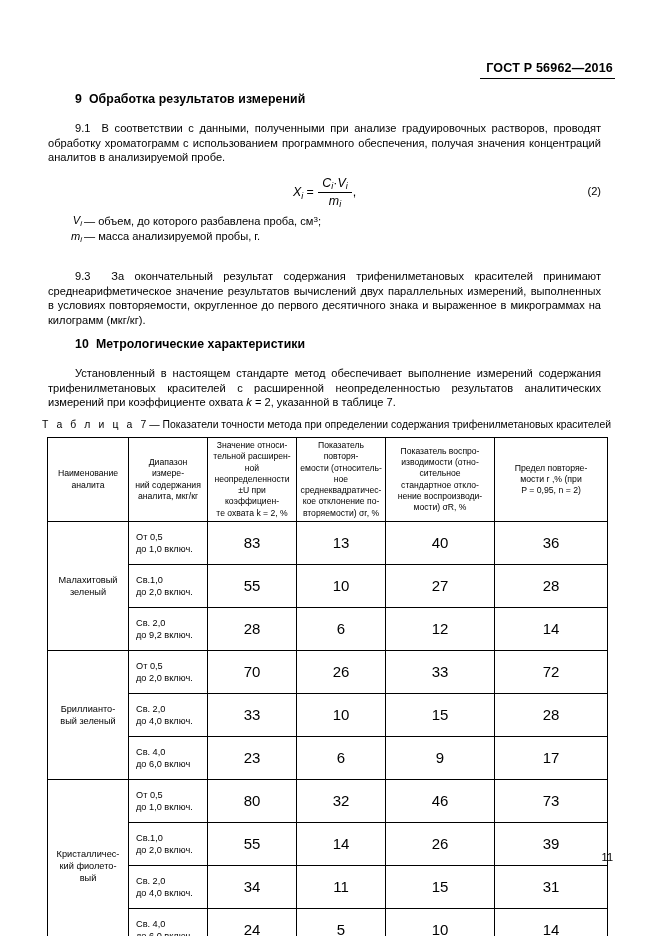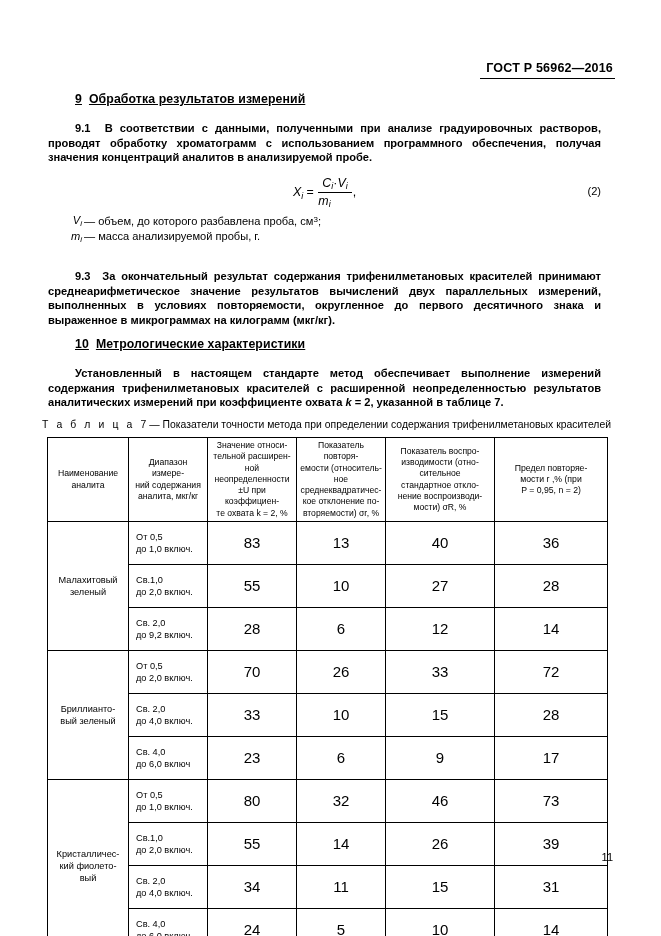--- a/index.html
+++ b/index.html
@@ -40,38 +40,37 @@
     background: #000;
   }
 
   
   .sec-head {
     position: absolute;
     left: 75px;
     font-size: 12.3px;
     font-weight: bold;
     letter-spacing: 0.1px;
-    text-decoration: underline;
   }
   .sec-head .num { margin-right: 7px; }
   #sec9-head { top: 92px; }
   #sec10-head { top: 337px; }
 
   
   .body-block {
     position: absolute;
     left: 48px;
     width: 553px;
     font-size: 11.1px;
     line-height: 14.6px;
     text-align: justify;
     text-justify: inter-word;
   }
   .body-block p { margin: 0; }
-  .ind { text-indent: 27px; font-weight: bold; }
+  .ind { text-indent: 27px; }
   #p91 { top: 121px; }
   #p92 { top: 164px; }
   #p93 { top: 269px; }
   #p10 { top: 366px; }
 
   i, .it { font-style: italic; }
   sub {
     font-size: 0.72em;
     vertical-align: -0.28em;
     font-style: italic;
@@ -93,21 +92,21 @@
   .formula {
     position: absolute;
     left: 0; right: 0;
     top: 0;
     text-align: center;
     font-size: 12.4px;
   }
   .frac {
     display: inline-block;
     vertical-align: middle;
-    text-align: left;
+    text-align: center;
     margin: 0 1px;
   }
   .frac .num-part {
     display: block;
     padding: 0 4px 1px 4px;
     border-bottom: 1px solid #000;
     font-size: 12.4px;
   }
   .frac .den-part {
     display: block;

